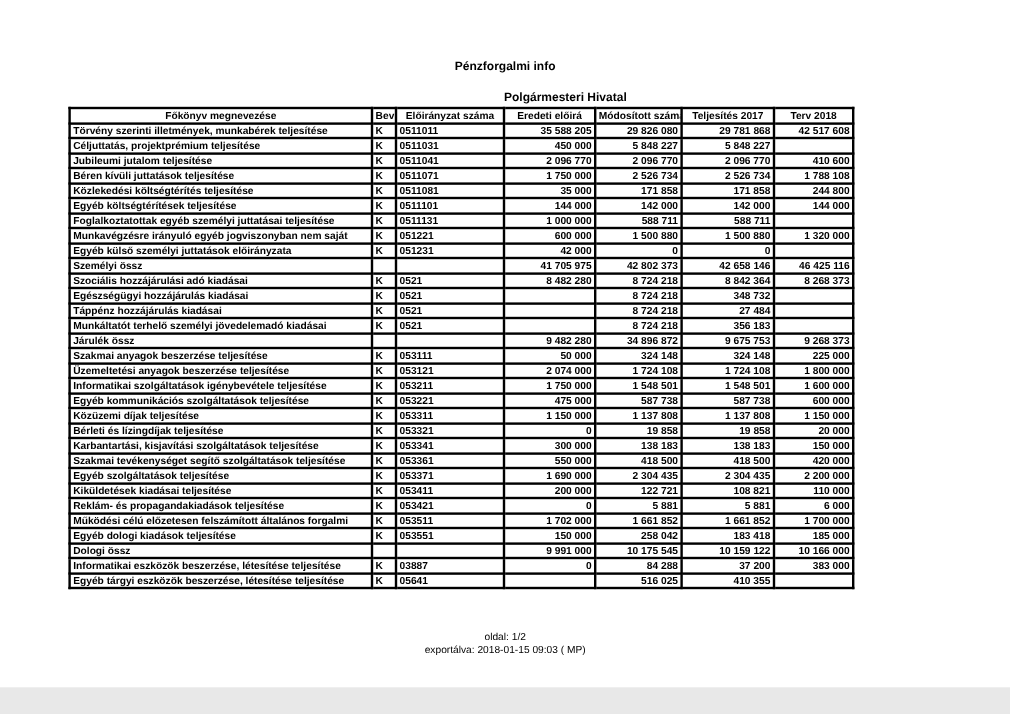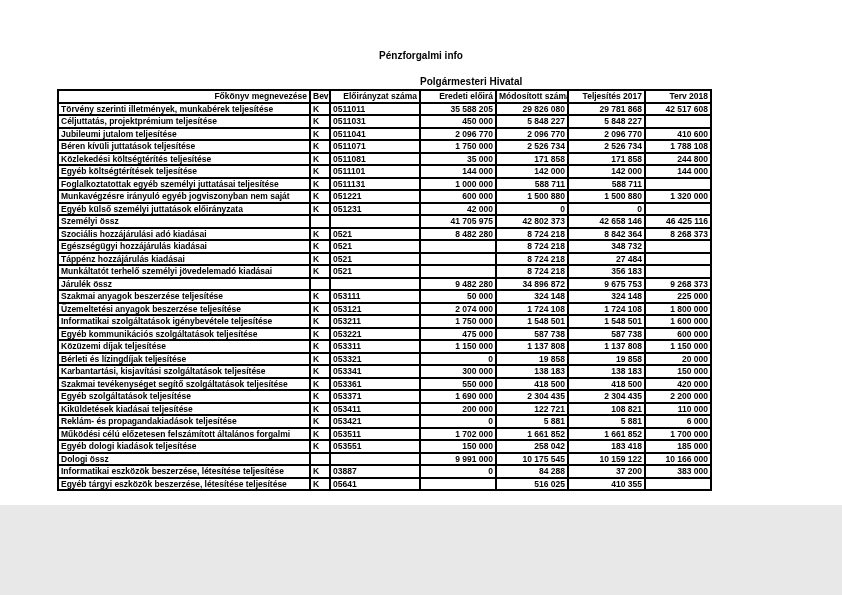--- a/index.html
+++ b/index.html
@@ -1,18 +1,18 @@
 <!DOCTYPE html>
 <html><head>
 <meta charset="utf-8">
 <style>
   html,body{margin:0;padding:0;background:#e8e8e8;}
   .page{
     position:relative;
-    width:842px;height:505px;
+    width:842px;height:573px;
     background:#ffffff;
     font-family:"Liberation Sans", sans-serif;
     color:#000;
     overflow:hidden;
   }
   .title{
     position:absolute;top:50px;left:0;width:842px;
     text-align:center;font-size:10px;font-weight:bold;
   }
   .subtitle{
@@ -28,21 +28,21 @@
   table.report th, table.report td{
     border:2px solid #000;
     font-size:8.5px;
     font-weight:bold;
     line-height:10.5px;
     height:10.5px;
     padding:0 2px;
     white-space:nowrap;
     overflow:hidden;
   }
-  table.report th{text-align:right;}
+  table.report th{text-align:center;}
   td.left{text-align:left;}
   td.right{text-align:right;}
   .footer{
     position:absolute;left:0;width:842px;text-align:center;
     font-size:8.5px;font-weight:normal;
   }
   .footer.page-num{top:525px;}
   .footer.exported{top:536px;}
 </style>
 </head>
@@ -350,15 +350,16 @@
           <td class="left">K</td>
           <td class="left">05641</td>
           <td class="right"></td>
           <td class="right">516 025</td>
           <td class="right">410 355</td>
           <td class="right"></td>
         </tr>
       </tbody>
   </table>
 
+  <div class="footer page-num">oldal: 1/2</div>
   <div class="footer exported">exportálva: 2018-01-15 09:03 ( MP)</div>
 
 </div>
 
 </body></html>

